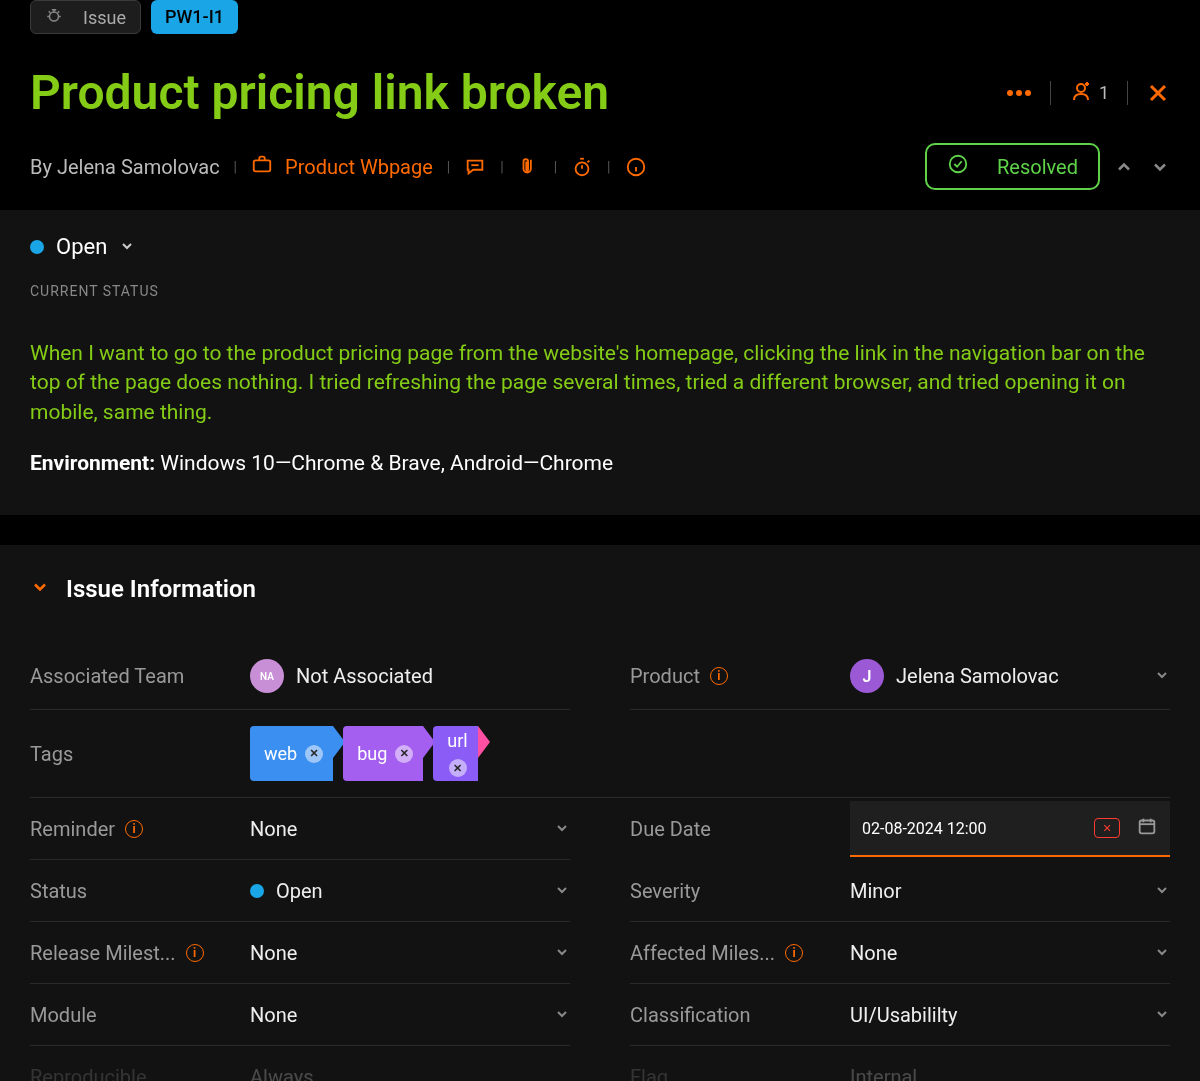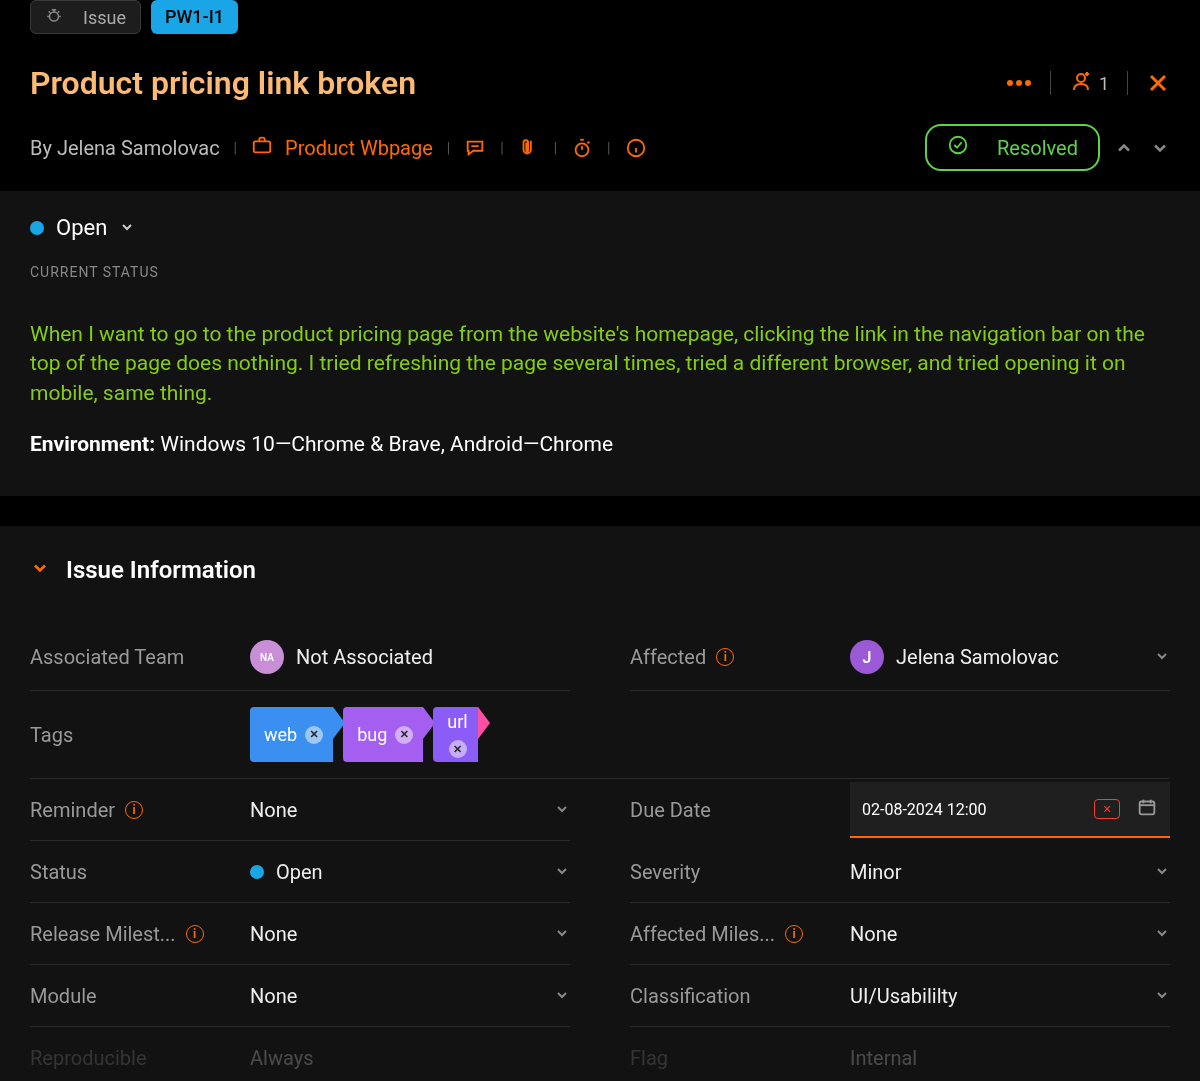--- a/index.html
+++ b/index.html
@@ -40,23 +40,23 @@
     font-weight: 500;
   }
   
   .title-row {
     display: flex;
     align-items: center;
     justify-content: space-between;
     margin-top: 30px;
   }
   .title {
-    font-size: 32px;
+    font-size: 48px;
     font-weight: 600;
-    color: #fdba74;
+    color: #84cc16;
   }
   .title-actions {
     display: flex;
     align-items: center;
     gap: 18px;
     color: #ff6a00;
   }
   .divider-v {
     width: 1px;
     height: 24px;
@@ -96,21 +96,21 @@
   }
   .meta-icons > span { display: inline-flex; }
   .mic { width:22px; height:22px; }
   .resolved-pill {
     margin-left: auto;
     display: inline-flex;
     align-items: center;
     gap: 28px;
     border: 2px solid #5fd24a;
     color: #5fd24a;
-    border-radius: 16px;
+    border-radius: 10px;
     padding: 8px 20px;
     font-size: 20px;
   }
   .nav-arrows {
     display: flex;
     gap: 16px;
     color: #888;
   }
   
   .panel {
@@ -417,21 +417,21 @@
           <span>Associated Team</span>
         </div>
       <div class="value">
         <span class="avatar-na">NA</span>
         <span>Not Associated</span>
       </div>
     </div>
 
     <div class="field">
       <div class="label">
-          <span>Affected</span>
+          <span>Product</span>
           <span class="info-ic">i</span>
         </div>
       <div class="value">
         <span class="avatar-j">J</span>
         <span>Jelena Samolovac</span>
         <span class="chev-down"><svg width="16" height="16" viewBox="0 0 24 24" fill="none" stroke="#888" stroke-width="3">
               <path d="M6 9l6 6 6-6"></path>
             </svg></span>
       </div>
     </div>

